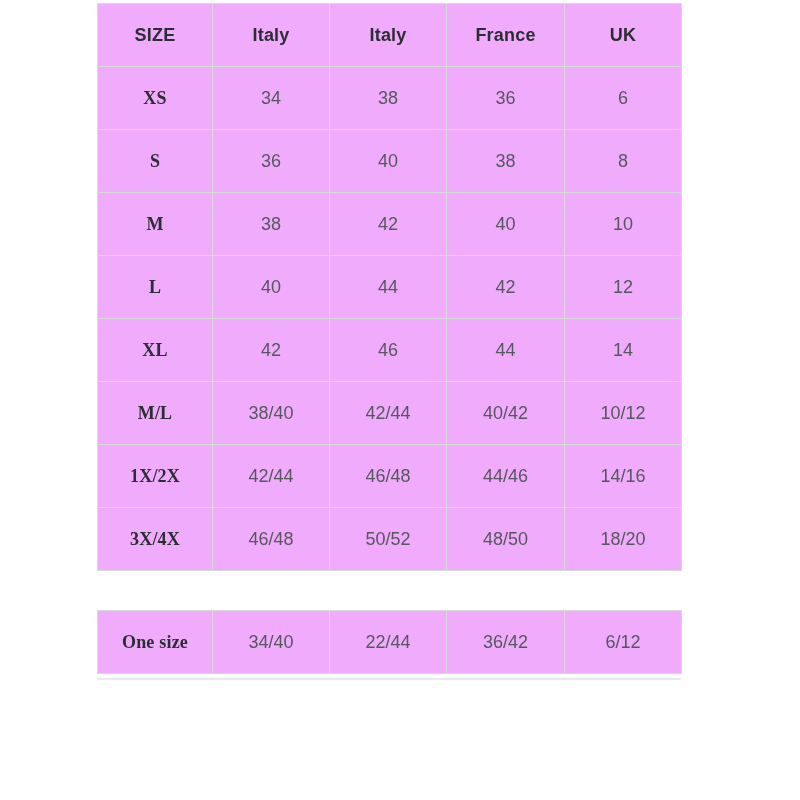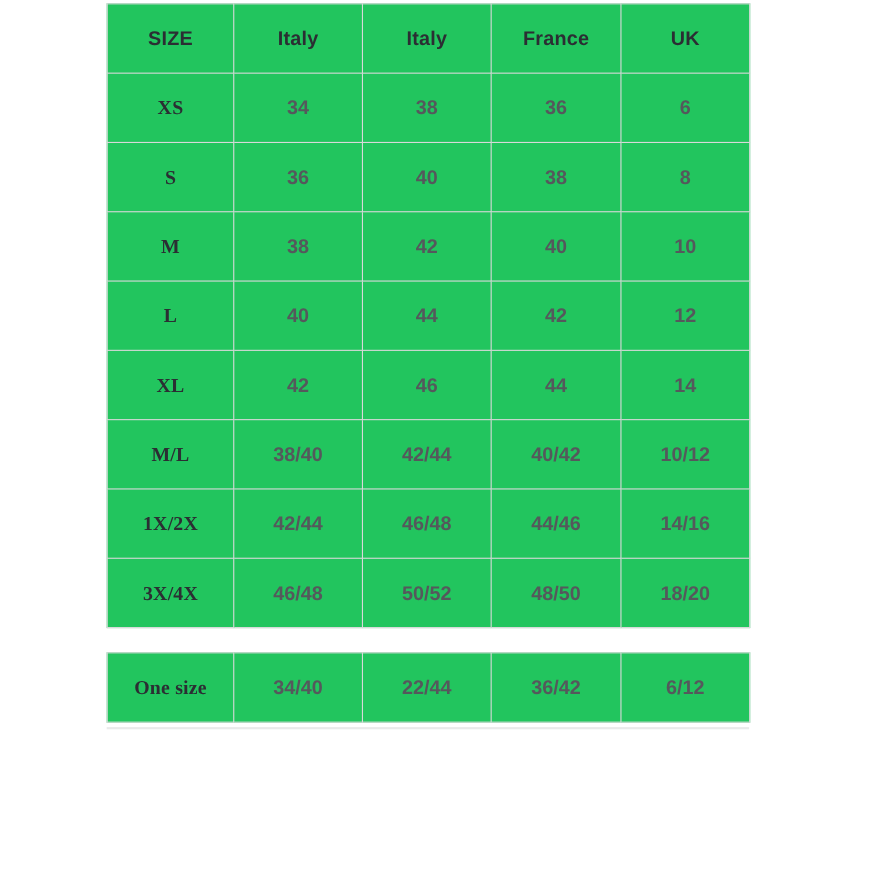--- a/index.html
+++ b/index.html
@@ -11,21 +11,21 @@
     overflow: hidden;
     font-family: "Liberation Sans", sans-serif;
   }
   .page {
     padding: 3px 0 0 97px;
   }
   table.size-table {
     border-collapse: collapse;
     table-layout: fixed;
     width: 584px;
-    background: #22c55e;
+    background: #f0abfc;
   }
   table.size-table th,
   table.size-table td {
     border: 1px solid #d8d9d9;
     height: 62px;
     padding: 0;
     text-align: center;
     vertical-align: middle;
     font-size: 18px;
     overflow: hidden;
@@ -36,25 +36,25 @@
     color: #2b2e33;
     letter-spacing: 0.2px;
   }
   table.size-table tbody th {
     font-weight: 700;
     color: #2b2e33;
     letter-spacing: 0.2px;
     font-family: Liberation Serif, serif;
   }
   table.size-table td {
-    font-weight: 700;
+    font-weight: 400;
     color: #55585c;
   }
   table.size-table.secondary {
-    margin-top: 22px;
+    margin-top: 39px;
   }
   .bottom-rule {
     width: 584px;
     height: 2px;
     background: #e9eaea;
     margin-top: 4px;
   }
 </style>
 </head>
 <body>

